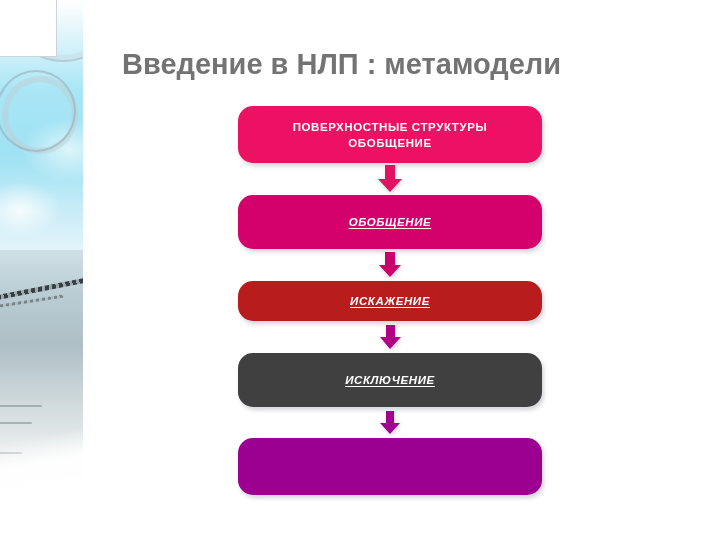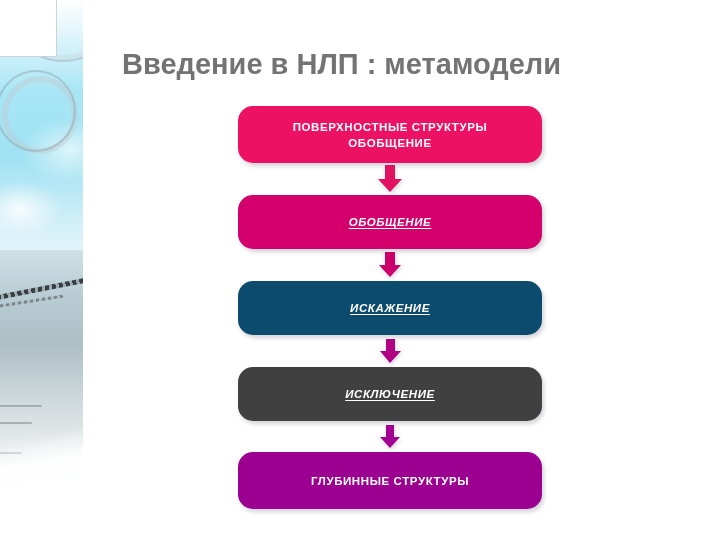--- a/index.html
+++ b/index.html
@@ -227,21 +227,21 @@
     <div class="flow-box underlined" style="height:54px; background:#d4006b;">
       <span class="lbl">ОБОБЩЕНИЕ</span>
     </div>
 
     <div class="arrow-wrap" style="height:32px;">
       <svg class="arrow" width="24" height="26" viewBox="0 0 24 26">
         <polygon points="7,0 17,0 17,13 23,13 12,25 1,13 7,13" fill="#cc006d"></polygon>
       </svg>
     </div>
 
-    <div class="flow-box underlined" style="height:54px; background:#0c4a6e;">
+    <div class="flow-box underlined" style="height:40px; background:#b91c1c;">
       <span class="lbl">ИСКАЖЕНИЕ</span>
     </div>
 
     <div class="arrow-wrap" style="height:32px;">
       <svg class="arrow" width="23" height="25" viewBox="0 0 23 25">
         <polygon points="7,0 16,0 16,12 22,12 11,24 1,12 7,12" fill="#b00084"></polygon>
       </svg>
     </div>
 
     <div class="flow-box underlined" style="height:54px; background:#404040;">
@@ -249,18 +249,18 @@
     </div>
 
     <div class="arrow-wrap" style="height:31px;">
       <svg class="arrow" width="22" height="24" viewBox="0 0 22 24">
         <polygon points="7,0 15,0 15,12 21,12 11,23 1,12 7,12" fill="#a30093"></polygon>
       </svg>
     </div>
 
     <div class="flow-box" style="height:57px; background:#9b0091;">
       <span class="lbl">
-        <span>ГЛУБИННЫЕ СТРУКТУРЫ</span><br>
+        <br>
       </span>
     </div>
 
   </div>
 </div>
 
 </body></html>

